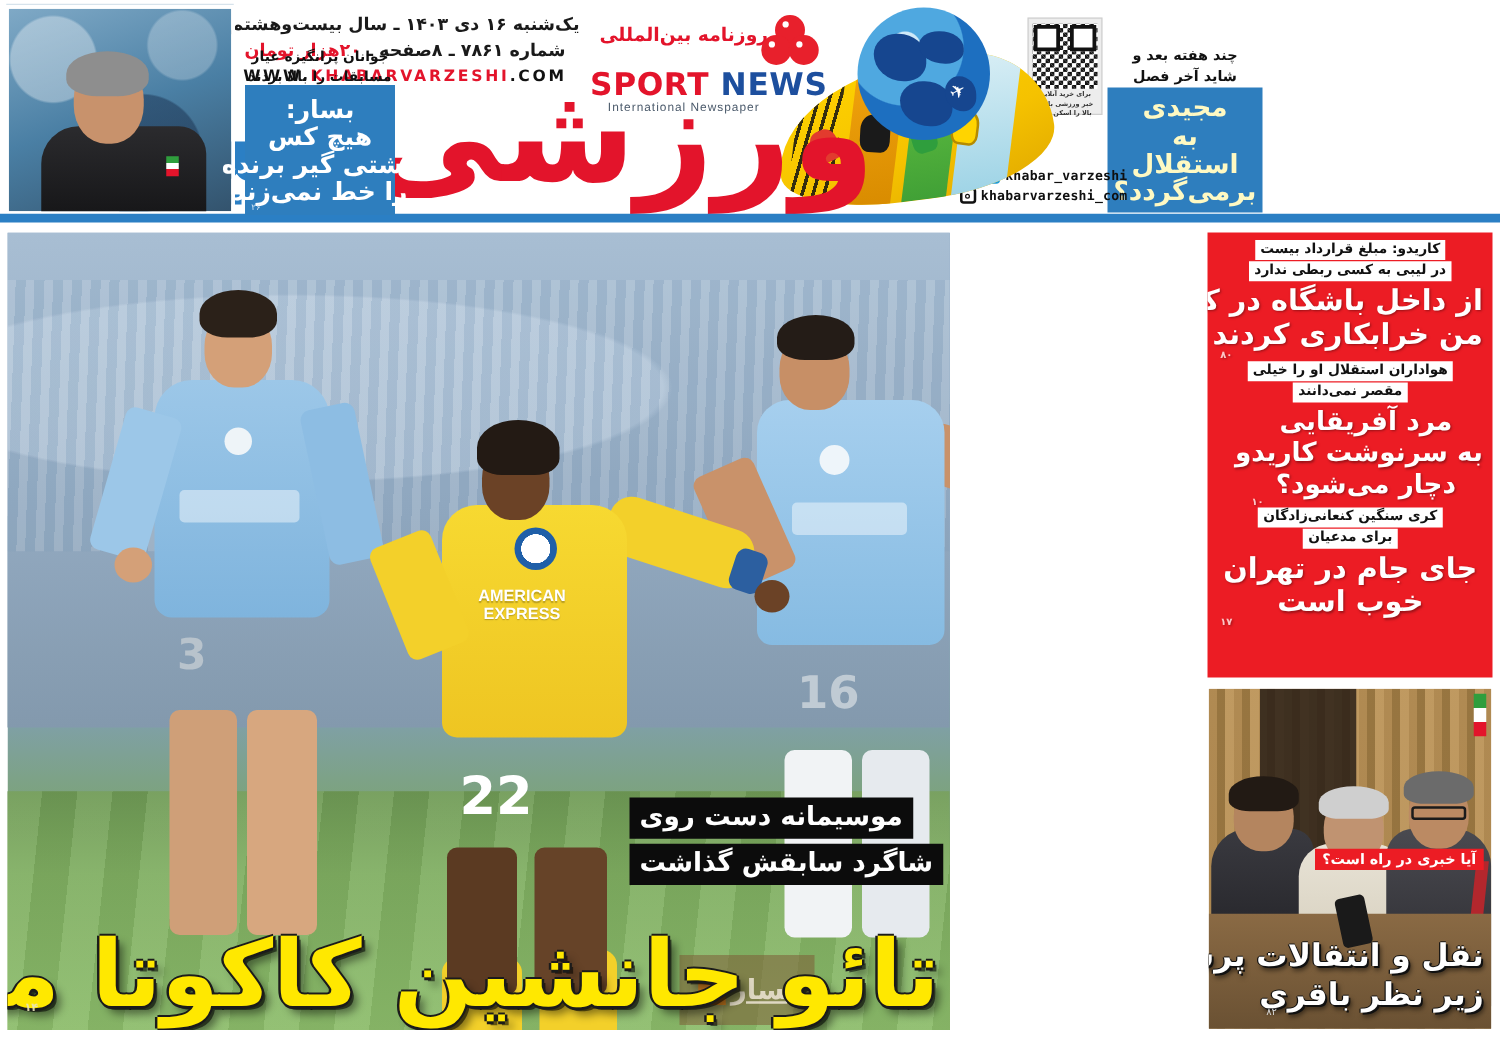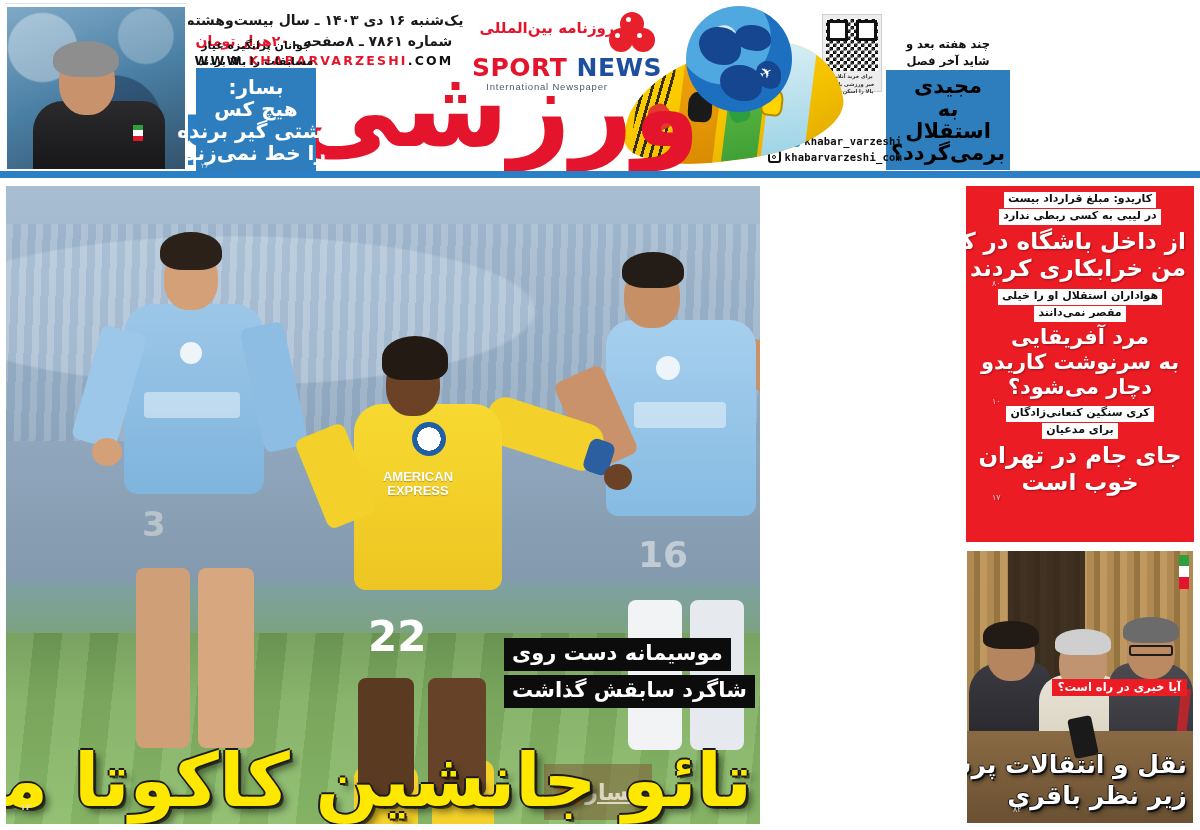--- a/index.html
+++ b/index.html
@@ -86,21 +86,21 @@
   }
 
   
   .left-kicker {
     position: absolute; right: 194px; top: 36px; width: 116px;
     text-align: center; color: #111;
     font-size: 11.5px; line-height: 1.45; font-weight: 700;
   }
   .left-head {
     position: absolute; right: 190px; top: 70px; width: 124px; height: 100px;
-    background: #2e7ebe; color: #000000;
+    background: #2e7ebe; color: #fef9c3;
     display: flex; flex-direction: column; align-items: center; justify-content: center;
     font-weight: 700; font-size: 21px; line-height: 1.07; letter-spacing: -.2px;
     padding: 3px 2px;
   }
   .left-head span { display:block; white-space: nowrap; }
 
   
   .qr-box {
     position: absolute; right: 318px; top: 14px; width: 60px; height: 78px;
     background: #ededed; border: 1px solid #cfcfcf;
@@ -425,24 +425,24 @@
     padding: 0px 4px 1px; white-space: nowrap;
   }
   .rc-head {
     color: #ffffff; text-align: center; margin-bottom: 6px;
     font-size: 23px; font-weight: 700; line-height: 1.2;
     text-shadow: 1px 1px 2px rgba(0,0,0,.35);
     position: relative;
   }
   .rc-head span { display:block; white-space: nowrap; }
   .rc-head .pg {
-    position: absolute; left: 18px; bottom: -6px;
-    font-size: 8px; font-weight: 400; color: #ffd9d9; opacity:.9;
-  }
-  .rc-head.h2 { font-size: 21px; }
+    position: absolute; left: 2px; bottom: -6px;
+    font-size: 8px; font-weight: 700; color: #ffd9d9; opacity:.9;
+  }
+  .rc-head.h2 { font-size: 21px; margin-left: 25px; }
   .rc-head.h3 { font-size: 23px; }
 
   
   .br-card {
     position: absolute; right: 4px; top: 548px; width: 232px; height: 278px;
     border: 3px solid #ffffff; overflow: hidden;
     background: linear-gradient(180deg,#b58f57 0%, #8a6a3f 50%, #6e5430 100%);
   }
   .br-wall {
     position: absolute; inset: 0;

